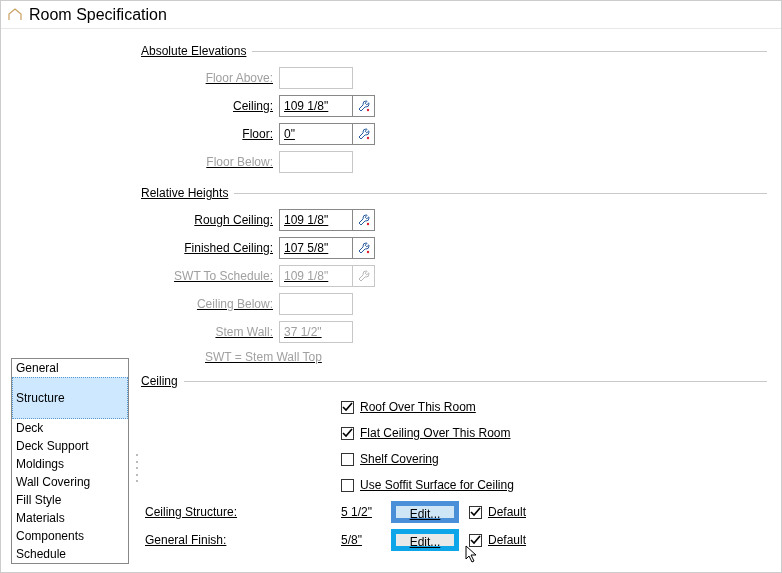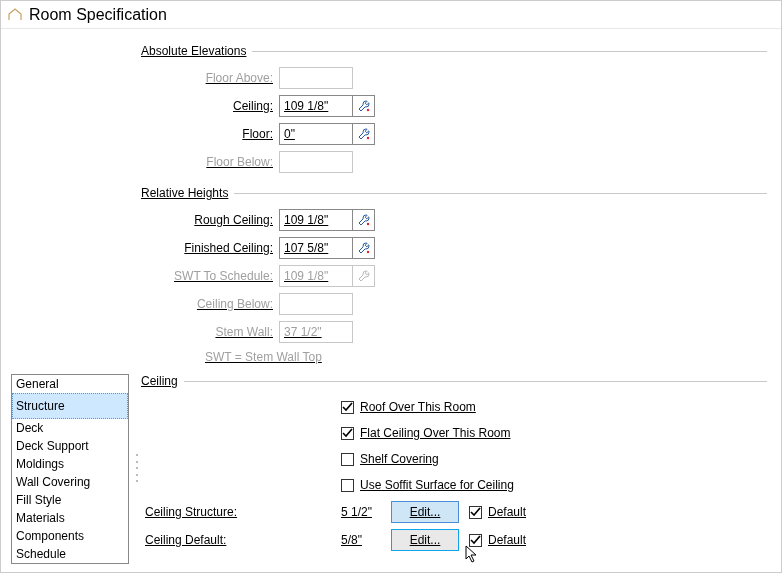--- a/index.html
+++ b/index.html
@@ -44,21 +44,21 @@
     overflow: hidden;
   }
   .nav-item {
     padding: 1px 4px;
     line-height: 16px;
     cursor: default;
   }
   .nav-item.selected {
     background: #cde8ff;
     border: 1px dotted #5a9bd4;
-    padding: 4px 3px;
+    padding: 12px 3px;
     color: #000;
   }
   .content {
     flex: 1;
     padding: 0 4px;
     position: relative;
     text-decoration: underline;
   }
   .group {
     margin-bottom: 10px;
@@ -143,21 +143,21 @@
   .cb svg { display:block; }
   .struct-row {
     display:flex;
     align-items:center;
     height:28px;
   }
   .struct-row .slabel { width: 200px; padding-left:4px; }
   .struct-row .sval { width: 50px; }
   .edit-btn {
     width: 68px; height: 22px;
-    border: 1px solid #0ea5e9;
+    border: 5px solid #0ea5e9;
     background: #e9e9e9;
     text-align:center;
     line-height:20px;
     font: inherit;
     cursor: default;
     position: relative;
   }
   .edit-btn.active {
     background: #cfe6f7;
     border-color:#4a90d9;
@@ -353,21 +353,21 @@
           <div class="gap"></div>
           <div class="cb">
             <svg width="11" height="11" viewBox="0 0 11 11">
                 <path d="M1 5 L4 8 L10 1" fill="none" stroke="#000" stroke-width="1.6"></path>
               </svg>
           </div>
           <span style="margin-left:6px;">Default</span>
         </div>
 
         <div class="struct-row">
-          <span class="slabel">Ceiling Default:</span>
+          <span class="slabel">General Finish:</span>
           <span class="sval">5/8"</span>
           <button class="edit-btn">Edit...</button>
           <div class="gap"></div>
           <div class="cb">
             <svg width="11" height="11" viewBox="0 0 11 11">
                 <path d="M1 5 L4 8 L10 1" fill="none" stroke="#000" stroke-width="1.6"></path>
               </svg>
           </div>
           <span style="margin-left:6px;">Default</span>
         </div>

